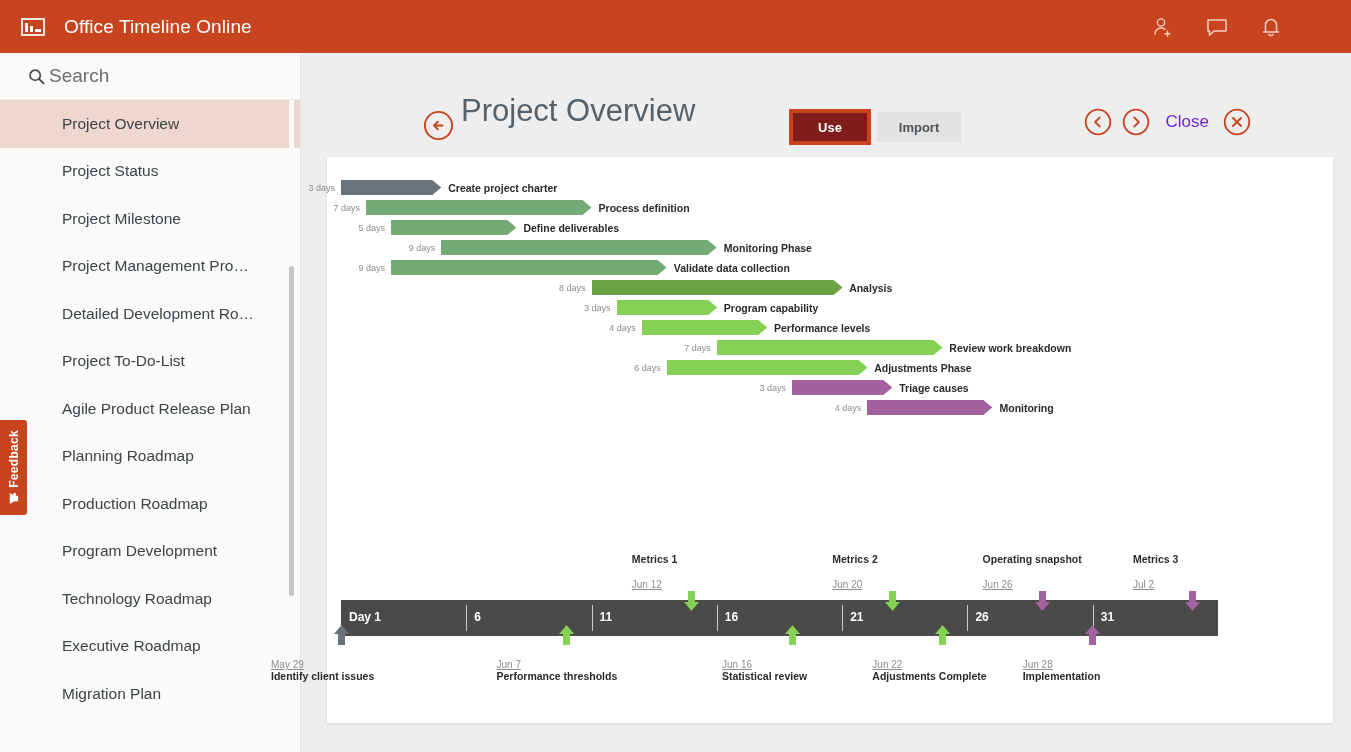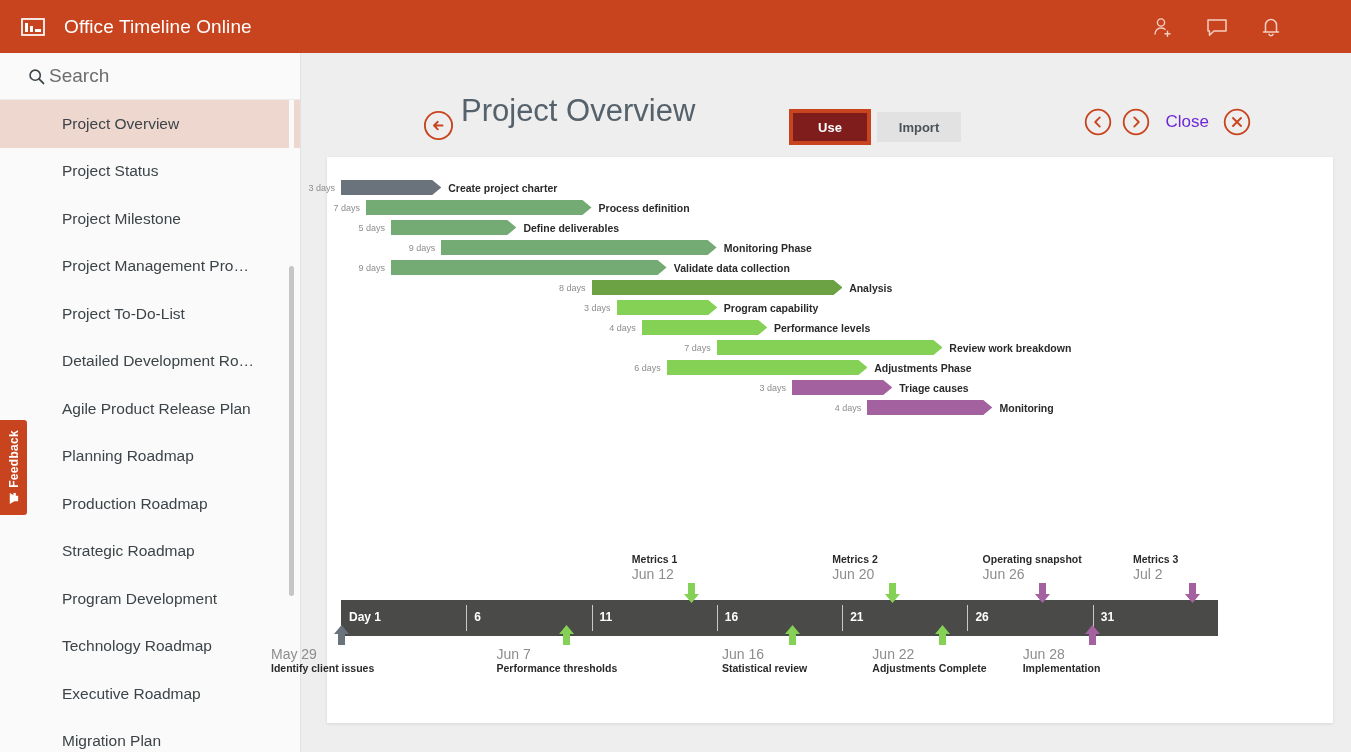--- a/index.html
+++ b/index.html
@@ -120,21 +120,21 @@
   .tick{
     position:absolute; top:5px; width:1px; height:26px; background:#c9c9c7;
   }
   .tick-label{
     position:absolute; top:10px; font-size:12px; font-weight:bold; color:#ffffff; white-space:nowrap;
   }
 
   .ms{ position:absolute; }
   .ms-top{ text-align:left; }
   .ms-name{ font-size:10.5px; font-weight:bold; color:#2a2a2a; white-space:nowrap; }
-  .ms-date{ font-size:14px; color:#8d8d8d; white-space:nowrap; margin-top:1px; }
+  .ms-date{ font-size:10px; color:#8d8d8d; white-space:nowrap; margin-top:14px;text-decoration:underline; }
   .ms-arrow{ display:block; margin:1px auto 0; }
   .ms-arrow-up{ display:block; margin:0 auto 1px; }
 </style>
 </head>
 <body>
 
 <div class="topbar">
   <svg class="brand-icon" viewBox="0 0 26 26">
     <rect x="2" y="5" width="22" height="16" fill="none" stroke="#fff" stroke-width="1.7"></rect>
     <rect x="5" y="9" width="3" height="9" fill="#fff"></rect>
@@ -175,36 +175,33 @@
       <li class="nav-item">
         <span>Project Status</span>
       </li>
       <li class="nav-item">
         <span>Project Milestone</span>
       </li>
       <li class="nav-item">
         <span>Project Management Pro…</span>
       </li>
       <li class="nav-item">
+        <span>Detailed Development Ro…</span>
+      </li>
+      <li class="nav-item">
         <span>Project To-Do-List</span>
       </li>
       <li class="nav-item">
-        <span>Detailed Development Ro…</span>
-      </li>
-      <li class="nav-item">
         <span>Agile Product Release Plan</span>
       </li>
       <li class="nav-item">
         <span>Planning Roadmap</span>
       </li>
       <li class="nav-item">
         <span>Production Roadmap</span>
-      </li>
-      <li class="nav-item">
-        <span>Strategic Roadmap</span>
       </li>
       <li class="nav-item">
         <span>Program Development</span>
       </li>
       <li class="nav-item">
         <span>Technology Roadmap</span>
       </li>
       <li class="nav-item">
         <span>Executive Roadmap</span>
       </li>

